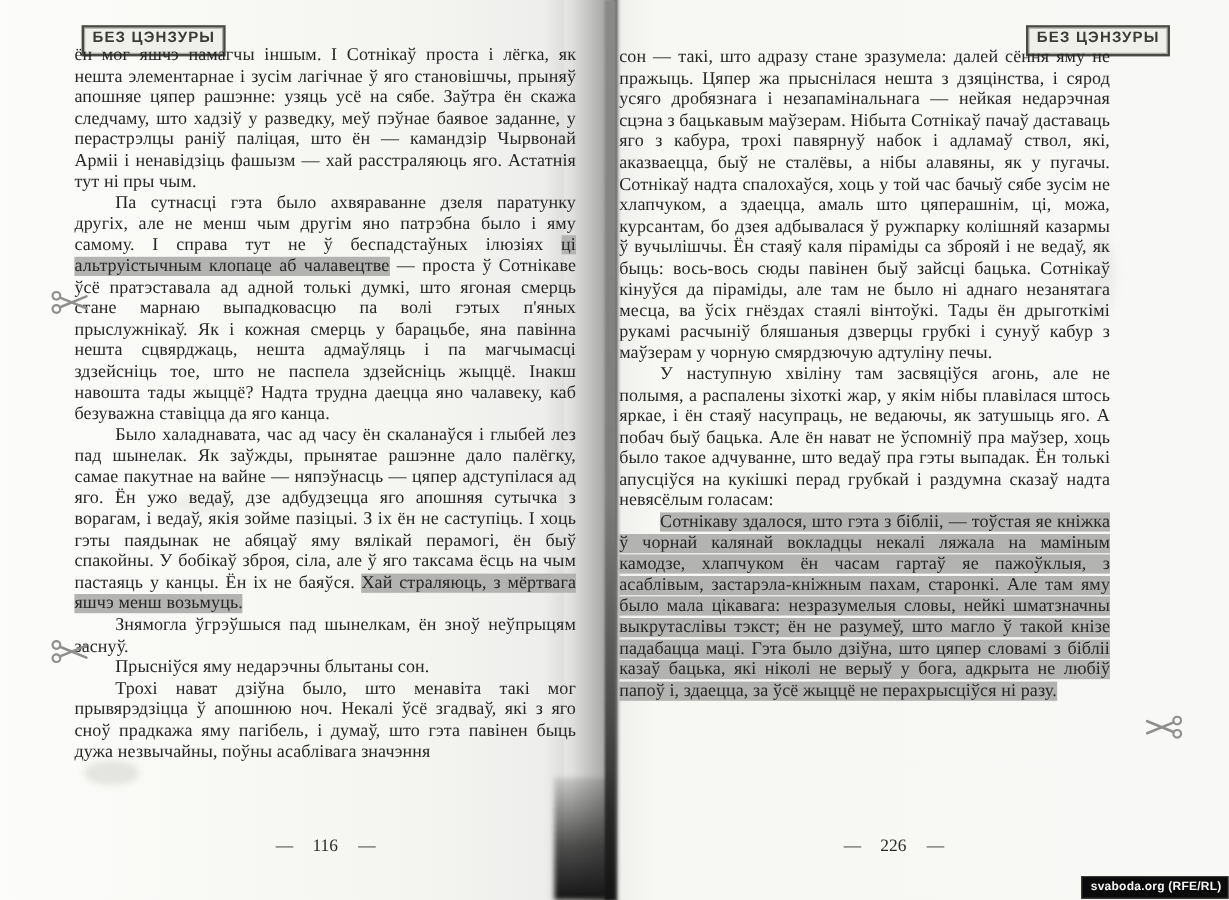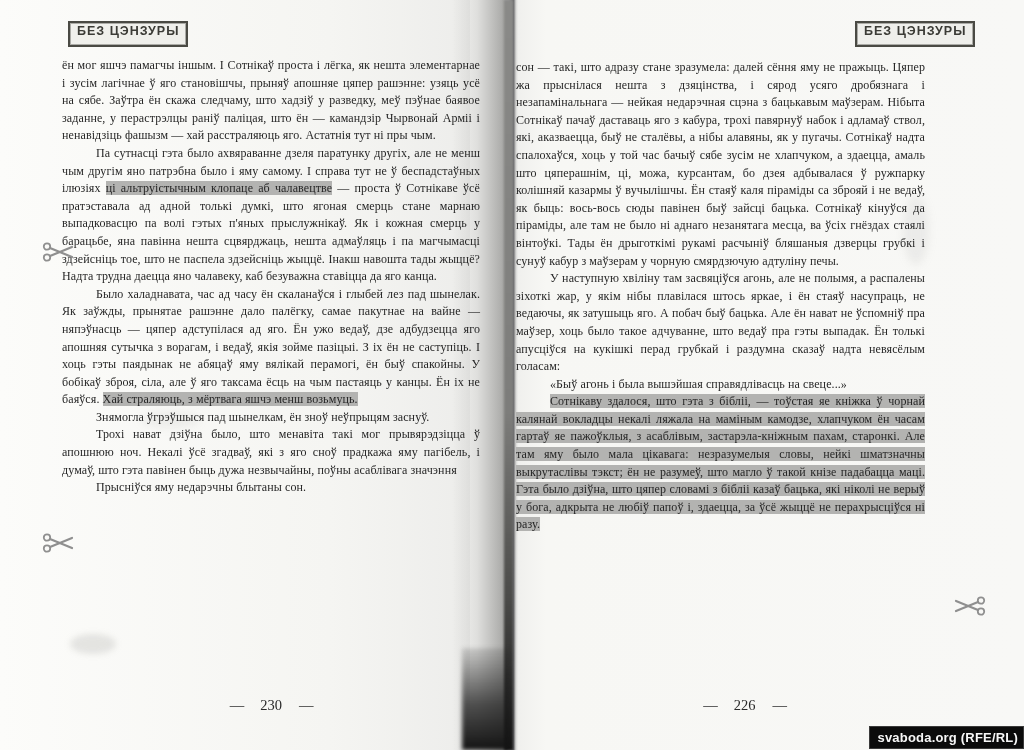--- a/index.html
+++ b/index.html
@@ -17,39 +17,39 @@
         filter:blur(1px);}
   .gutter-bottom{position:absolute;left:462px;top:648px;width:48px;height:102px;
         background:linear-gradient(180deg,rgba(45,45,45,.15) 0%,rgba(30,30,30,.75) 55%,#141414 100%);
         filter:blur(2px);}
   .stamp{position:absolute;top:21px;height:20px;padding:1px 7px;display:flex;align-items:flex-start;
         border:2px solid #4a4a44;box-shadow:inset 0 0 0 1px rgba(70,70,64,.4);
         font-family:"Liberation Sans","DejaVu Sans",sans-serif;font-weight:bold;font-size:12.5px;
         letter-spacing:1px;color:#3b3b36;background:rgba(232,232,226,.55);filter:blur(.4px);}
   .stamp-left{left:68px;}
   .stamp-right{left:855px;}
-  .text-col{position:absolute;top:38px;font-size:12px;line-height:17.6px;color:#262626;
-        text-align:justify;letter-spacing:.1px;margin-top:19px;}
+  .text-col{position:absolute;top:38px;font-size:15px;line-height:17.6px;color:#262626;
+        text-align:justify;letter-spacing:.1px;}
   .col-left{left:62px;width:418px;}
   .col-right{left:516px;width:409px;top:40px;}
   .para{margin:0;}
   .para.indent{text-indent:34px;}
   .hl{background:#b3b3b1;}
   .page-num{position:absolute;top:697px;display:flex;justify-content:center;align-items:center;
         gap:17px;font-size:14.5px;color:#2a2a2a;}
   .page-num-left{left:62px;width:418px;}
   .page-num-right{left:540px;width:409px;}
   .pn-dash{letter-spacing:-1px;}
   .scissors-wrap{position:absolute;width:34px;height:22px;}
   #scissors1{left:42px;top:241px;}
   #scissors2{left:42px;top:532px;}
   #scissors3{left:952px;top:595px;transform:scaleX(-1);}
   .watermark{position:absolute;right:0;bottom:1px;background:#0b0b0b;border:1px solid #3a3a3a;
         color:#f7f7f7;font-family:"Liberation Sans","DejaVu Sans",sans-serif;font-weight:bold;
-        font-size:13px;letter-spacing:.2px;padding:3px 5px 3px 7px;}
+        font-size:10px;letter-spacing:.2px;padding:3px 5px 3px 7px;}
   .smudge{position:absolute;border-radius:50%;pointer-events:none;}
   .smudge-1{left:70px;top:634px;width:46px;height:20px;background:rgba(125,125,123,.18);filter:blur(3px);}
   .smudge-2{left:903px;top:195px;width:26px;height:70px;background:rgba(150,150,148,.12);filter:blur(4px);}
   .smudge-3{left:140px;top:412px;width:60px;height:16px;background:rgba(140,140,138,.10);filter:blur(4px);}
 </style>
 </head>
 <body>
 
 <div class="scan">
 
@@ -69,27 +69,26 @@
   </div>
   <div class="stamp stamp-right">
     <span>БЕЗ ЦЭНЗУРЫ</span>
   </div>
 
   <div class="text-col col-left">
       <p class="para"><span>ён мог яшчэ памагчы іншым. І Сотнікаў проста і лёгка, як нешта элементарнае і зусім лагічнае ў яго становішчы, прыняў апошняе цяпер рашэнне: узяць усё на сябе. Заўтра ён скажа следчаму, што хадзіў у разведку, меў пэўнае баявое заданне, у перастрэлцы раніў паліцая, што ён — камандзір Чырвонай Арміі і ненавідзіць фашызм — хай расстраляюць яго. Астатнія тут ні пры чым.</span></p>
       <p class="para indent"><span>Па сутнасці гэта было ахвяраванне дзеля паратунку другіх, але не менш чым другім яно патрэбна было і яму самому. І справа тут не ў беспадстаўных ілюзіях </span><span class="hl">ці альтруістычным клопаце аб чалавецтве</span><span> — проста ў Сотнікаве ўсё пратэставала ад адной толькі думкі, што ягоная смерць стане марнаю выпадковасцю па волі гэтых п'яных прыслужнікаў. Як і кожная смерць у барацьбе, яна павінна нешта сцвярджаць, нешта адмаўляць і па магчымасці здзейсніць тое, што не паспела здзейсніць жыццё. Інакш навошта тады жыццё? Надта трудна даецца яно чалавеку, каб безуважна ставіцца да яго канца.</span></p>
       <p class="para indent"><span>Было халаднавата, час ад часу ён скаланаўся і глыбей лез пад шынелак. Як заўжды, прынятае рашэнне дало палёгку, самае пакутнае на вайне — няпэўнасць — цяпер адступілася ад яго. Ён ужо ведаў, дзе адбудзецца яго апошняя сутычка з ворагам, і ведаў, якія зойме пазіцыі. З іх ён не саступіць. І хоць гэты паядынак не абяцаў яму вялікай перамогі, ён быў спакойны. У бобікаў зброя, сіла, але ў яго таксама ёсць на чым пастаяць у канцы. Ён іх не баяўся. </span><span class="hl">Хай страляюць, з мёртвага яшчэ менш возьмуць.</span></p>
       <p class="para indent"><span>Знямогла ўгрэўшыся пад шынелкам, ён зноў неўпрыцям заснуў.</span></p>
+      <p class="para indent"><span>Прысніўся яму недарэчны блытаны сон.</span></p>
       <p class="para indent"><span>Трохі нават дзіўна было, што менавіта такі мог прывярэдзіцца ў апошнюю ноч. Некалі ўсё згадваў, які з яго сноў прадкажа яму пагібель, і думаў, што гэта павінен быць дужа незвычайны, поўны асаблівага значэння</span></p>
-      <p class="para indent"><span>Прысніўся яму недарэчны блытаны сон.</span></p>
     </div>
   <div class="text-col col-right">
       <p class="para"><span>сон — такі, што адразу стане зразумела: далей сёння яму не пражыць. Цяпер жа прыснілася нешта з дзяцінства, і сярод усяго дробязнага і незапамінальнага — нейкая недарэчная сцэна з бацькавым маўзерам. Нібыта Сотнікаў пачаў даставаць яго з кабура, трохі павярнуў набок і адламаў ствол, які, аказваецца, быў не сталёвы, а нібы алавяны, як у пугачы. Сотнікаў надта спалохаўся, хоць у той час бачыў сябе зусім не хлапчуком, а здаецца, амаль што цяперашнім, ці, можа, курсантам, бо дзея адбывалася ў ружпарку колішняй казармы ў вучылішчы. Ён стаяў каля піраміды са зброяй і не ведаў, як быць: вось-вось сюды павінен быў зайсці бацька. Сотнікаў кінуўся да піраміды, але там не было ні аднаго незанятага месца, ва ўсіх гнёздах стаялі вінтоўкі. Тады ён дрыготкімі рукамі расчыніў бляшаныя дзверцы грубкі і сунуў кабур з маўзерам у чорную смярдзючую адтуліну печы.</span></p>
       <p class="para indent"><span>У наступную хвіліну там засвяціўся агонь, але не полымя, а распалены зіхоткі жар, у якім нібы плавілася штось яркае, і ён стаяў насупраць, не ведаючы, як затушыць яго. А побач быў бацька. Але ён нават не ўспомніў пра маўзер, хоць было такое адчуванне, што ведаў пра гэты выпадак. Ён толькі апусціўся на кукішкі перад грубкай і раздумна сказаў надта невясёлым голасам:</span></p>
-      <p class="para indent"><span>«Быў агонь і была вышэйшая справядлівасць на свеце...»</span></p>
       <p class="para indent"><span class="hl">Сотнікаву здалося, што гэта з бібліі, — тоўстая яе кніжка ў чорнай калянай вокладцы некалі ляжала на маміным камодзе, хлапчуком ён часам гартаў яе пажоўклыя, з асаблівым, застарэла-кніжным пахам, старонкі. Але там яму было мала цікавага: незразумелыя словы, нейкі шматзначны выкрутаслівы тэкст; ён не разумеў, што магло ў такой кнізе падабацца маці. Гэта было дзіўна, што цяпер словамі з бібліі казаў бацька, які ніколі не верыў у бога, адкрыта не любіў папоў і, здаецца, за ўсё жыццё не перахрысціўся ні разу.</span></p>
     </div>
 
   <span class="scissors-wrap" id="scissors1">
     <svg viewBox="0 0 34 22" width="34" height="22">
       <circle cx="5" cy="5.5" r="3.2" fill="none" stroke="#8f8f8f" stroke-width="1.8"></circle>
       <circle cx="5" cy="16.5" r="3.2" fill="none" stroke="#8f8f8f" stroke-width="1.8"></circle>
       <path d="M8 7 L30 16" stroke="#8f8f8f" stroke-width="2.2" stroke-linecap="round"></path>
       <path d="M8 15 L30 6" stroke="#8f8f8f" stroke-width="2.2" stroke-linecap="round"></path>
     </svg>
@@ -106,21 +105,21 @@
     <svg viewBox="0 0 34 22" width="34" height="22">
       <circle cx="5" cy="5.5" r="3.2" fill="none" stroke="#8f8f8f" stroke-width="1.8"></circle>
       <circle cx="5" cy="16.5" r="3.2" fill="none" stroke="#8f8f8f" stroke-width="1.8"></circle>
       <path d="M8 7 L30 16" stroke="#8f8f8f" stroke-width="2.2" stroke-linecap="round"></path>
       <path d="M8 15 L30 6" stroke="#8f8f8f" stroke-width="2.2" stroke-linecap="round"></path>
     </svg>
   </span>
 
   <div class="page-num page-num-left">
     <span class="pn-dash">—</span>
-    <span class="pn-num">230</span>
+    <span class="pn-num">116</span>
     <span class="pn-dash">—</span>
   </div>
   <div class="page-num page-num-right">
     <span class="pn-dash">—</span>
     <span class="pn-num">226</span>
     <span class="pn-dash">—</span>
   </div>
 
   <div class="watermark">
     <span>svaboda.org (RFE/RL)</span>

